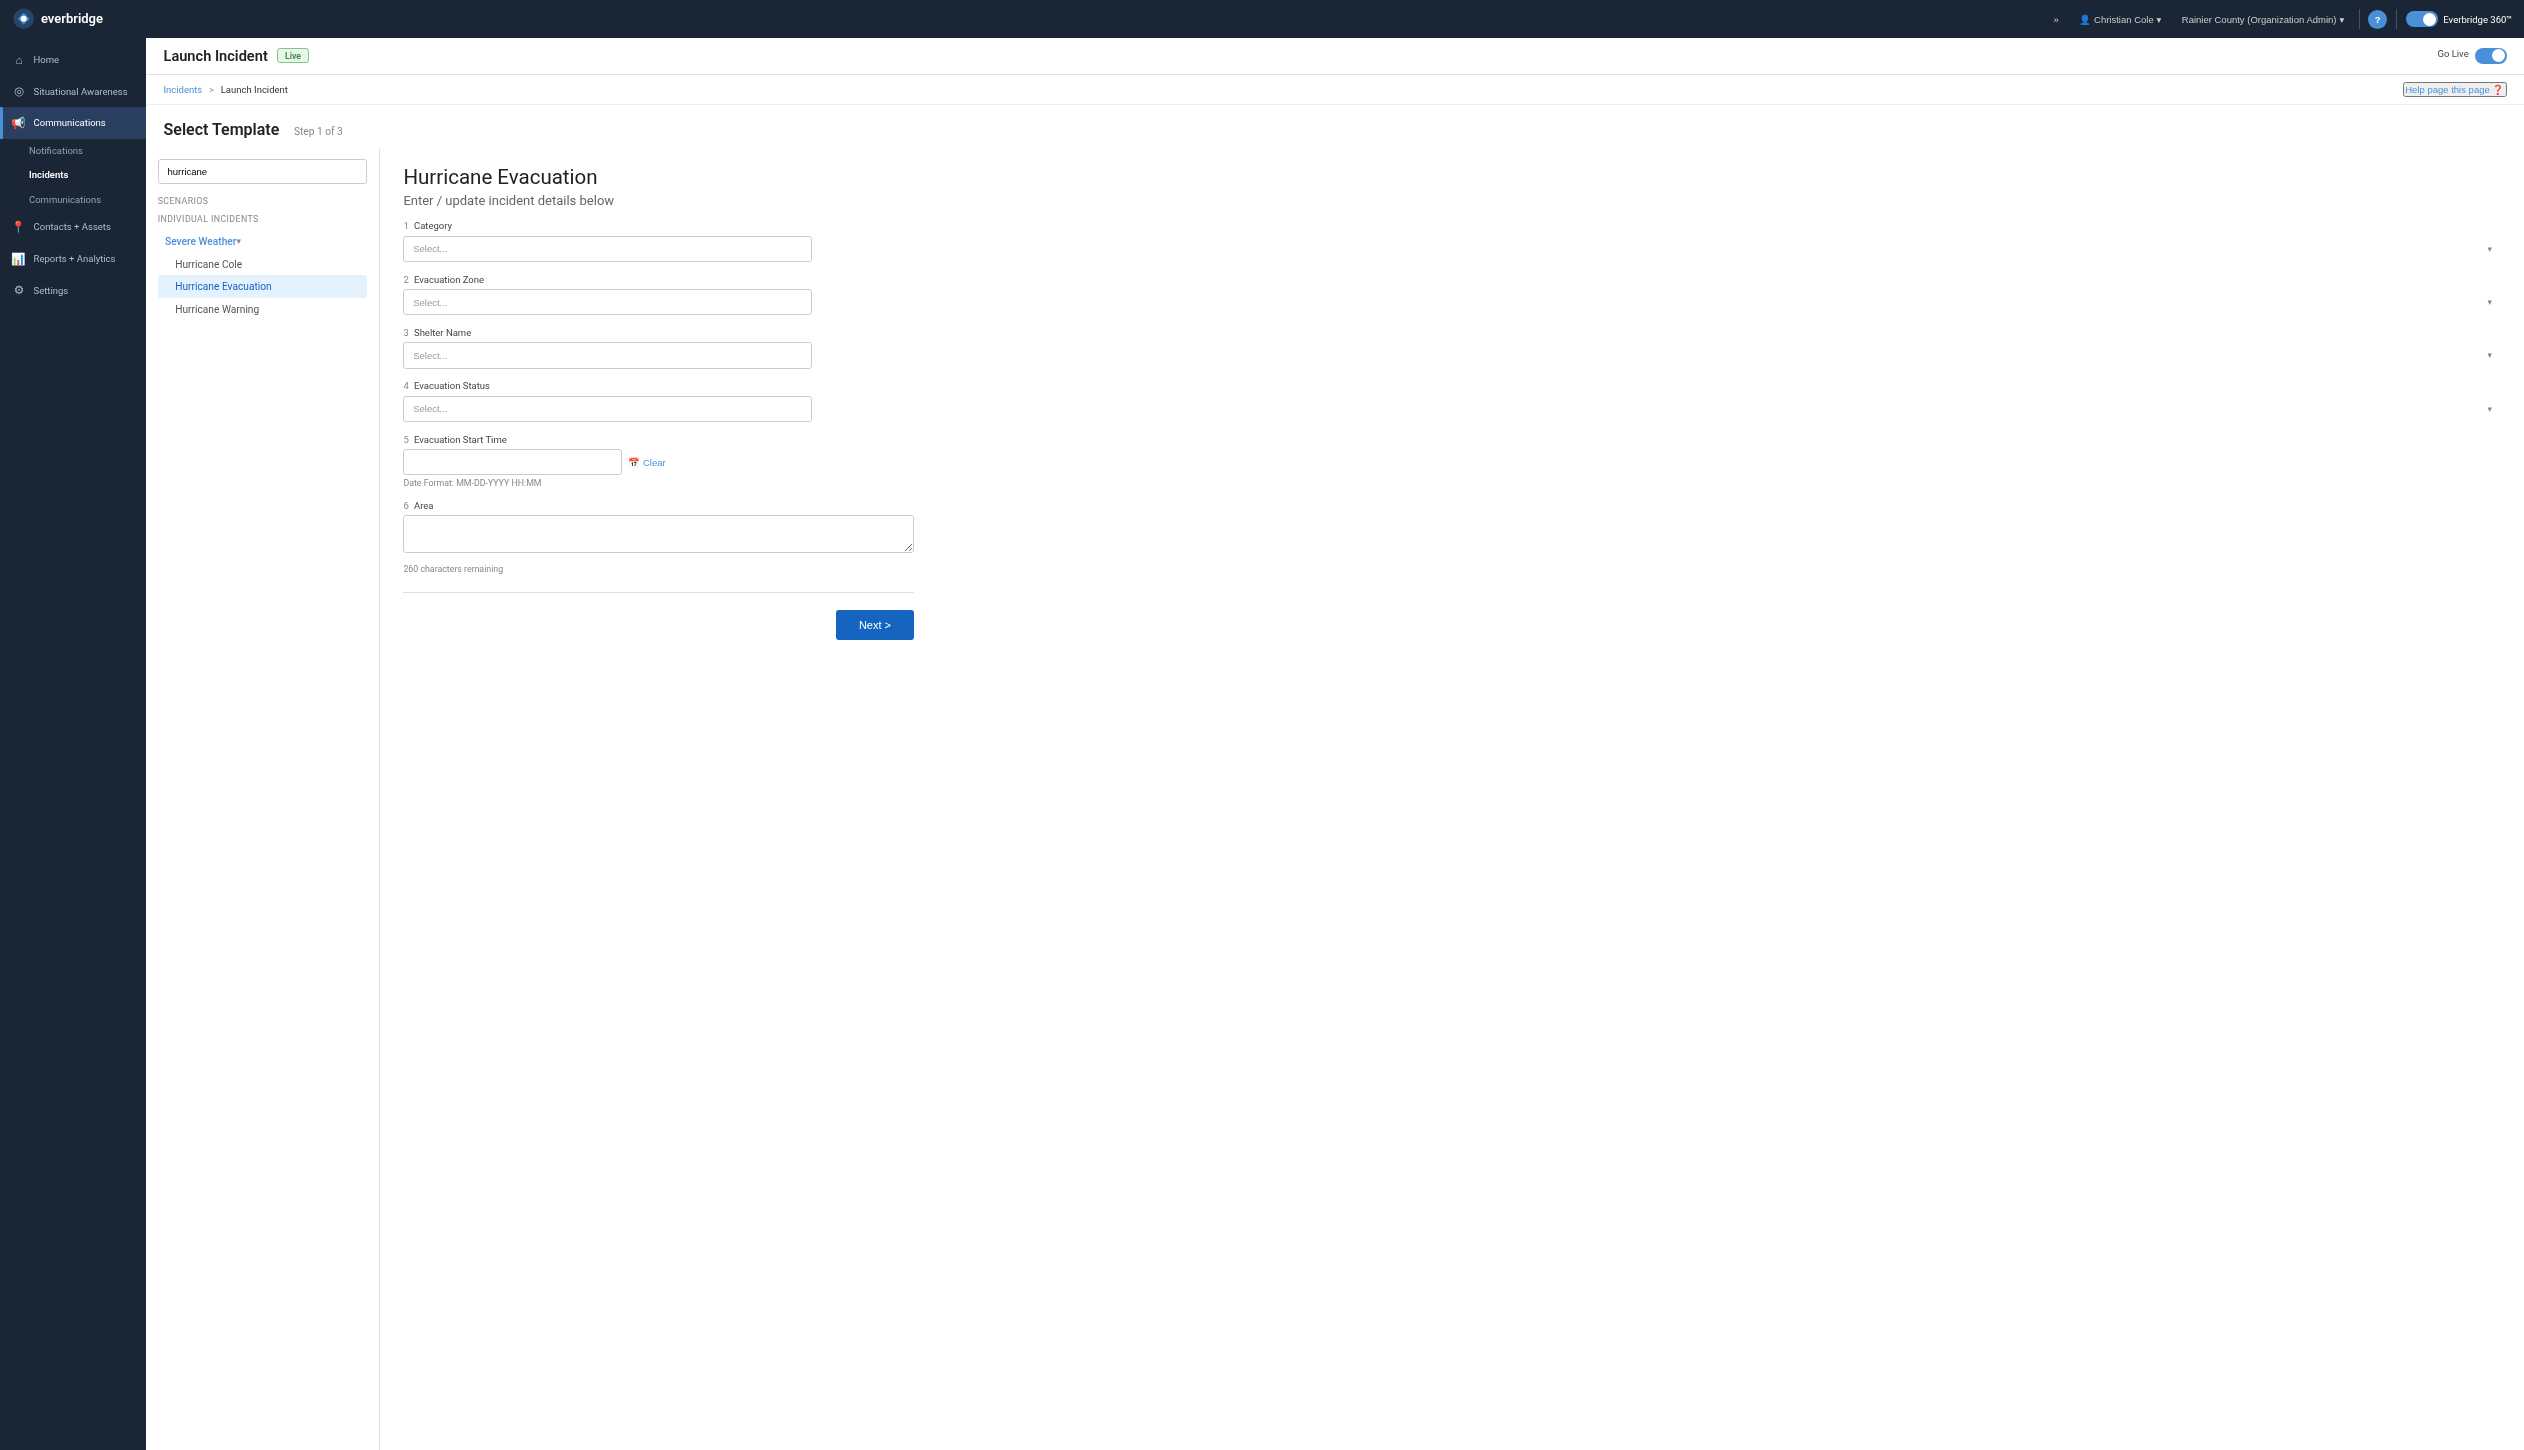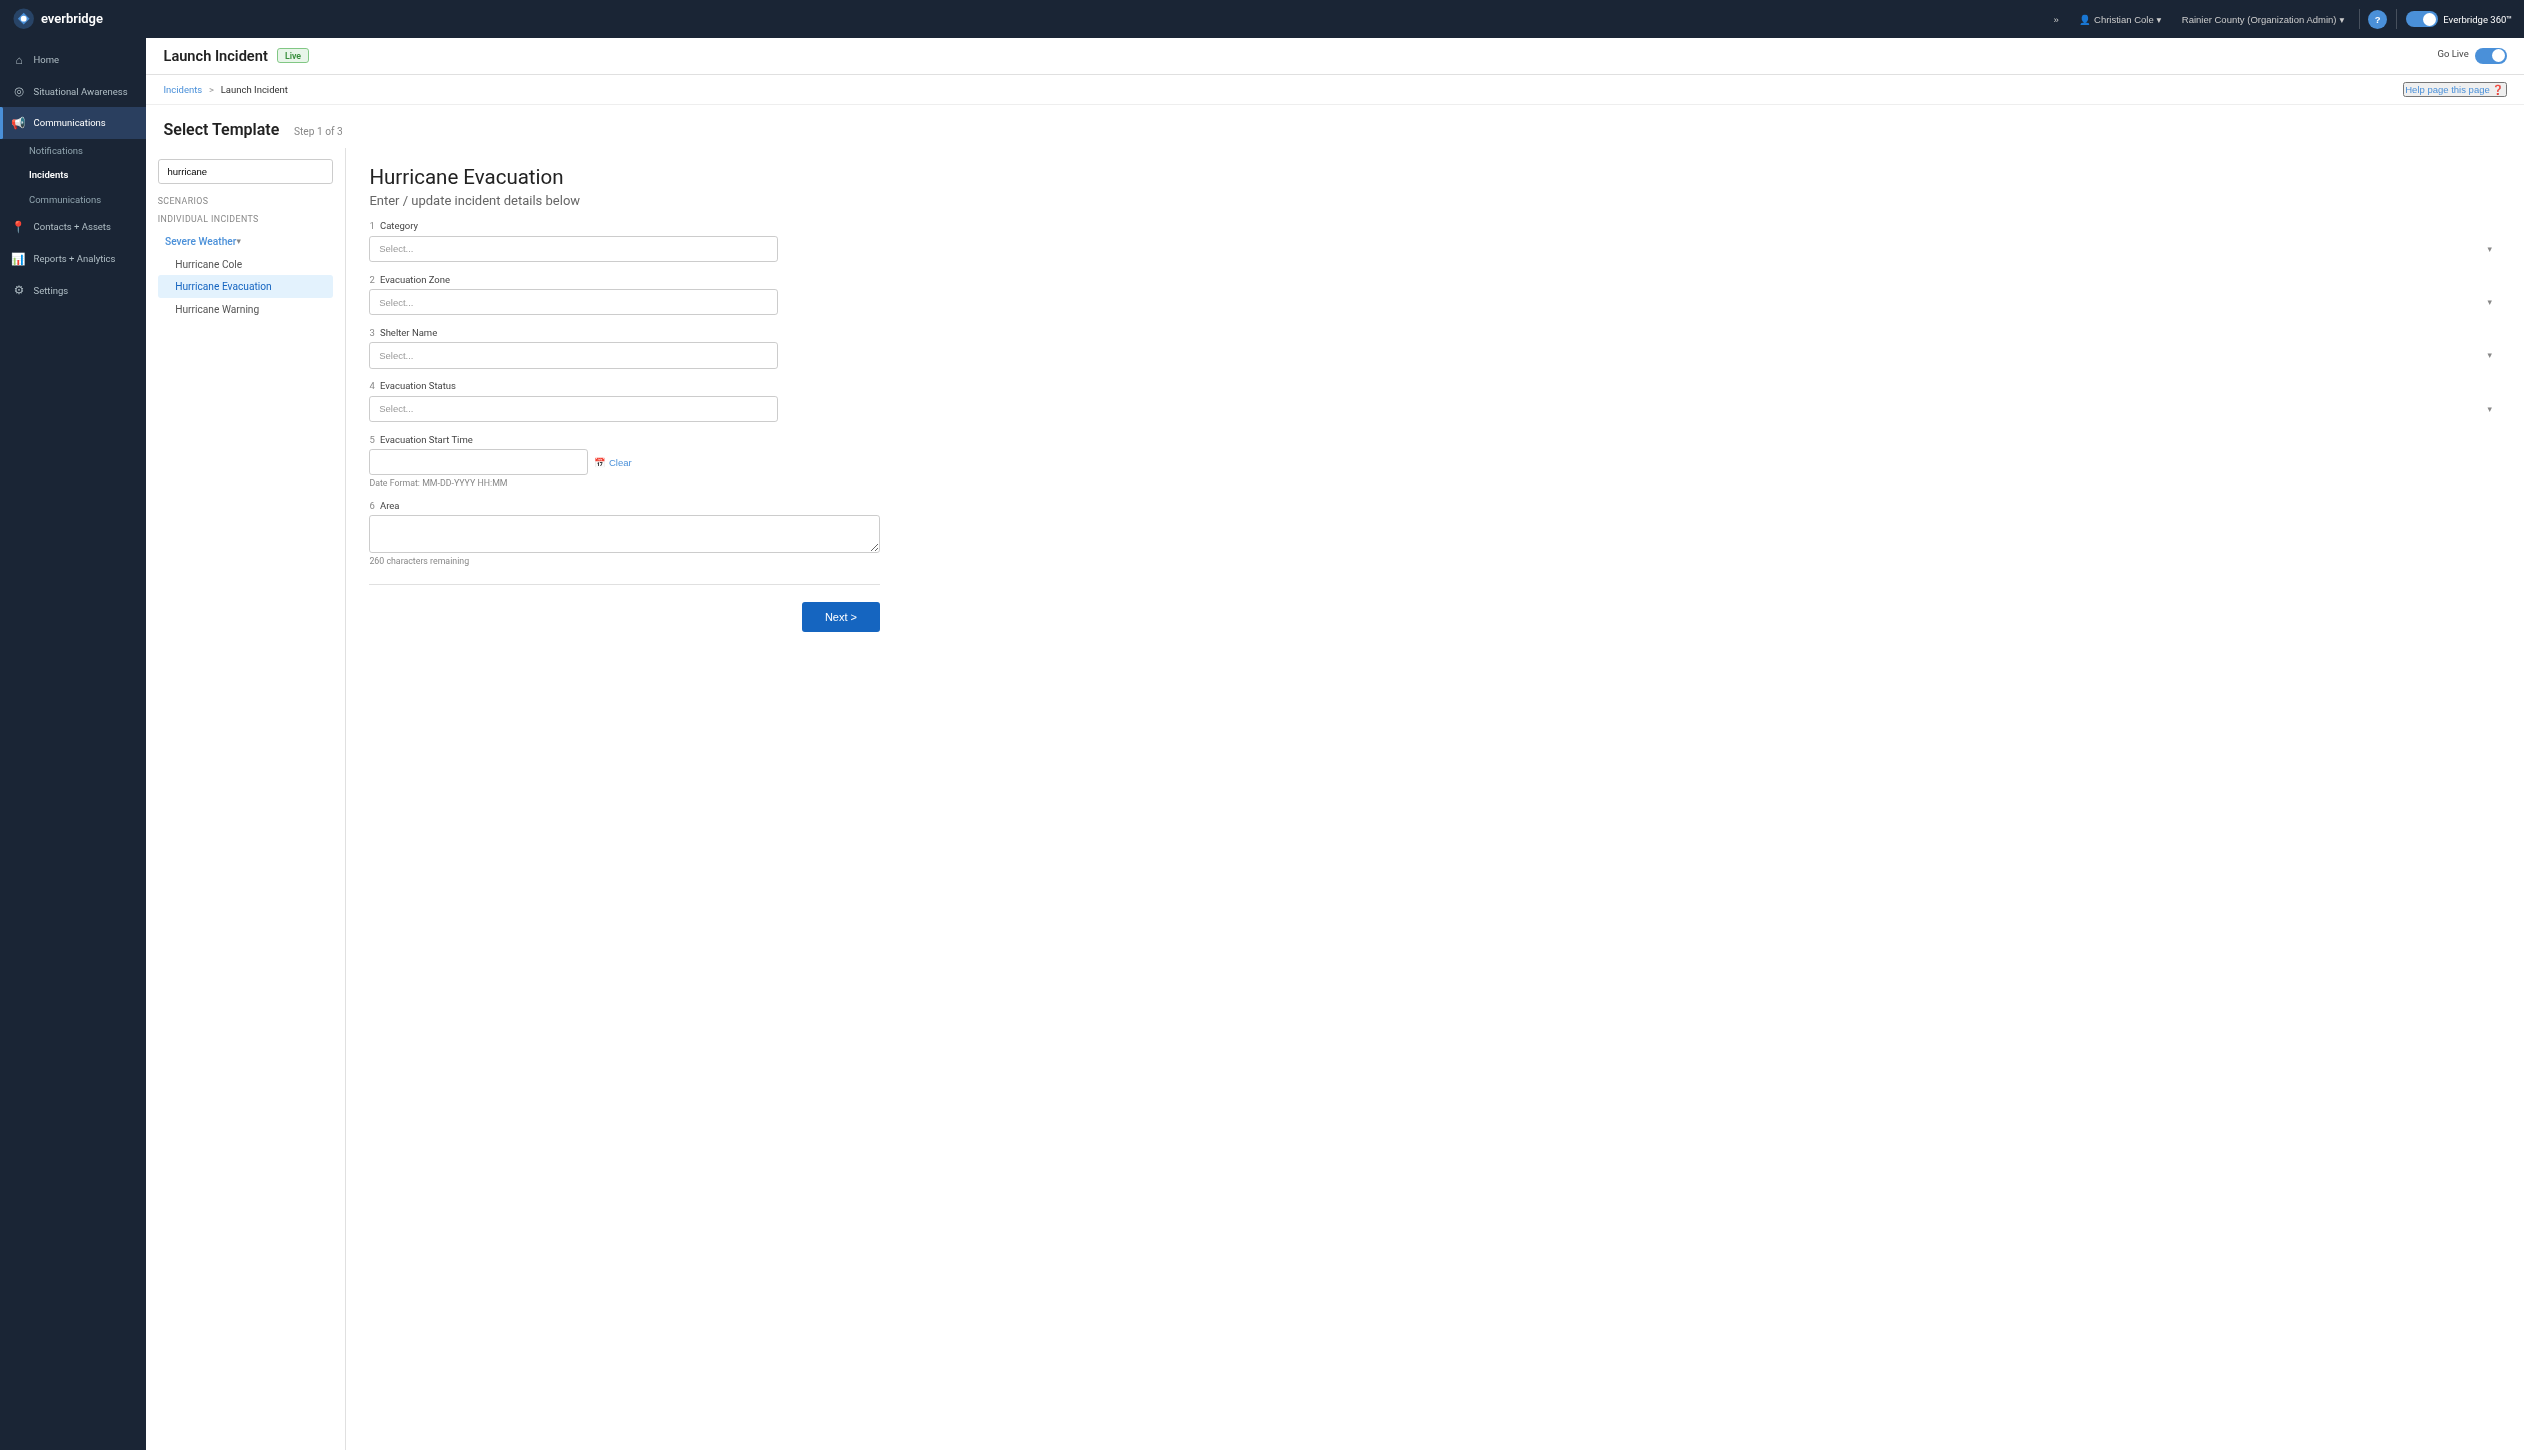--- a/index.html
+++ b/index.html
@@ -90,21 +90,21 @@
     .breadcrumb-link { color: #4a90d9; cursor: pointer; }
     .breadcrumb-sep { color: #999; margin: 0 4.4px; }
     .breadcrumb-current { color: #333; }
     .help-link { color: #4a90d9; font-size: 9.5px; cursor: pointer; display: flex; align-items: center; gap: 2.9px; }
 
     
     .form-area { display: flex; flex: 1; overflow: hidden; }
 
     
     .template-panel {
-      width: 200px; border-right: 0.7px solid #e0e0e0; padding: 11.7px; flex-shrink: 0; overflow-y: auto;
+      width: 234px; border-right: 0.7px solid #e0e0e0; padding: 11.7px; flex-shrink: 0; overflow-y: auto;
     }
     .search-input {
       width: 100%; padding: 5.8px 8.8px; border: 0.7px solid #ccc; border-radius: 2.9px; font-size: 9.5px; outline: none; margin-bottom: 11.7px;
     }
     .section-label { font-size: 8.8px; font-weight: 400; color: #888; text-transform: uppercase; margin-bottom: 5.8px; letter-spacing: 0.4px; }
     .template-group { margin-bottom: 8.8px; }
     .template-group-header {
       display: flex; align-items: center; padding: 5.8px 7.3px; cursor: pointer; border-radius: 2.9px; color: #4a90d9; font-size: 10.2px; font-weight: 500;
     }
     .template-group-header .chevron { font-size: 8.8px; color: #888; }
@@ -131,21 +131,21 @@
     }
     .datetime-wrap { display: flex; align-items: center; gap: 5.8px; }
     .datetime-input {
       width: 219px; padding: 6.6px 8.8px; border: 0.7px solid #ccc; border-radius: 2.9px; font-size: 9.5px; outline: none;
     }
     .clear-btn { color: #4a90d9; font-size: 9.5px; cursor: pointer; display: flex; align-items: center; gap: 2.9px; background: none; border: none; }
     .date-hint { font-size: 8.8px; color: #888; margin-top: 2.9px; }
     .textarea-field {
       width: 100%; max-width: 511px; padding: 5.8px 8.8px; border: 0.7px solid #ccc; border-radius: 2.9px; font-size: 9.5px; min-height: 38px; resize: vertical; outline: none;
     }
-    .char-count { font-size: 8.8px; color: #888; margin-top: 0; }
+    .char-count { font-size: 8.8px; color: #888; margin-top: 8px; }
     .form-divider { border: none; border-top: 0.7px solid #e0e0e0; margin: 17.5px 0; max-width: 511px; }
     .form-actions { display: flex; justify-content: flex-end; max-width: 511px; }
     .next-btn {
       background: #1565c0; color: #fff; border: none; border-radius: 2.9px; padding: 8.8px 23.4px; font-size: 11px; cursor: pointer; font-weight: 500;
     }
 
     
     .step-indicator { font-size: 10.2px; color: #888; display: inline-block; margin-left: 8.8px; }
 
     

